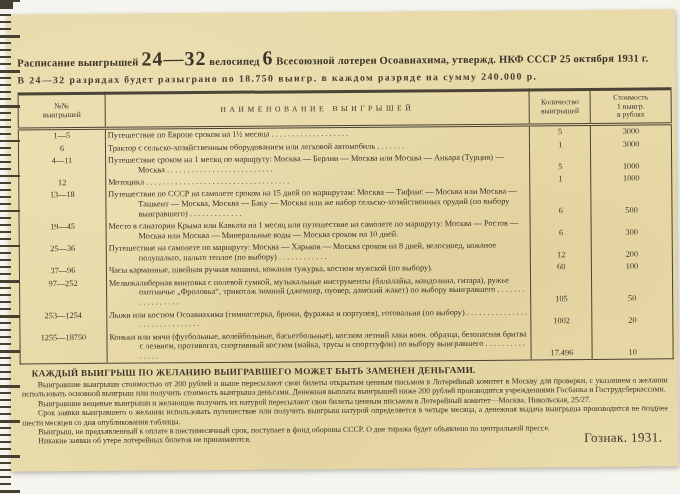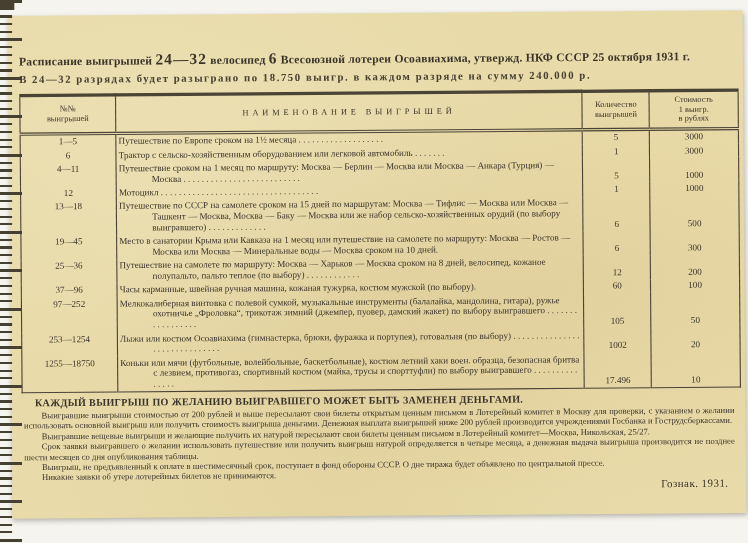--- a/index.html
+++ b/index.html
@@ -19,21 +19,21 @@
       radial-gradient(ellipse at 45% 85%, rgba(120,90,25,.06), transparent 50%),
       var(--paper);
     transform:rotate(-.45deg);transform-origin:30% 30%;
     box-shadow:1px 2px 5px rgba(60,55,40,.35);
     overflow:hidden;
     padding:34px 6px 0 10px;
   }
 
   
   .title-line1{font-size:10.6px;font-weight:bold;letter-spacing:.2px;white-space:nowrap;}
-  .title-line1 .bignum{font-size:14px;letter-spacing:1px;}
+  .title-line1 .bignum{font-size:20px;letter-spacing:1px;}
   .title-line2{font-size:9.8px;letter-spacing:1.4px;margin-top:3px;white-space:nowrap;font-weight:bold;color:#464032;}
 
   
   table.prizes{
     border-collapse:collapse;margin-top:7px;width:654px;
     border-top:3px solid var(--rule);
     border-left:1px solid var(--rule);
     border-right:1px solid var(--rule);
     border-bottom:1px solid var(--rule);
   }
@@ -48,21 +48,21 @@
   td.c-name{width:420px;vertical-align:top;padding-left:4px;padding-right:4px;}
   td.c-name .hang{display:block;padding-left:30px;text-indent:-30px;}
   td.c-qty{width:60px;text-align:center;vertical-align:bottom;}
   td.c-val{width:80px;text-align:center;vertical-align:bottom;}
   .vline-l{border-left:1px solid var(--rule);}
 
   
   .notes{margin-top:4px;padding-left:2px;padding-right:4px;}
   .notes .headline{font-size:9.2px;font-weight:bold;letter-spacing:.3px;text-indent:10px;margin-bottom:2px;white-space:nowrap;}
   .notes p{font-size:7.9px;line-height:9.4px;text-indent:16px;text-align:justify;}
-  .publisher{position:absolute;right:16px;bottom:21px;font-size:10px;letter-spacing:.4px;margin-top:28px;}
+  .publisher{position:absolute;right:16px;bottom:21px;font-size:13px;letter-spacing:.4px;margin-top:28px;}
 
   
   .ruler{position:absolute;left:0;top:0;width:26px;height:494px;z-index:6;pointer-events:none;}
   .ruler .minor{
     position:absolute;left:0;top:0;width:11px;height:100%;
     background:repeating-linear-gradient(to bottom, var(--tick) 0 2px, transparent 2px 7px);
   }
   .ruler .major{
     position:absolute;left:0;top:0;width:20px;height:100%;
     background:repeating-linear-gradient(to bottom, var(--tick) 0 2.5px, transparent 2.5px 35px);

